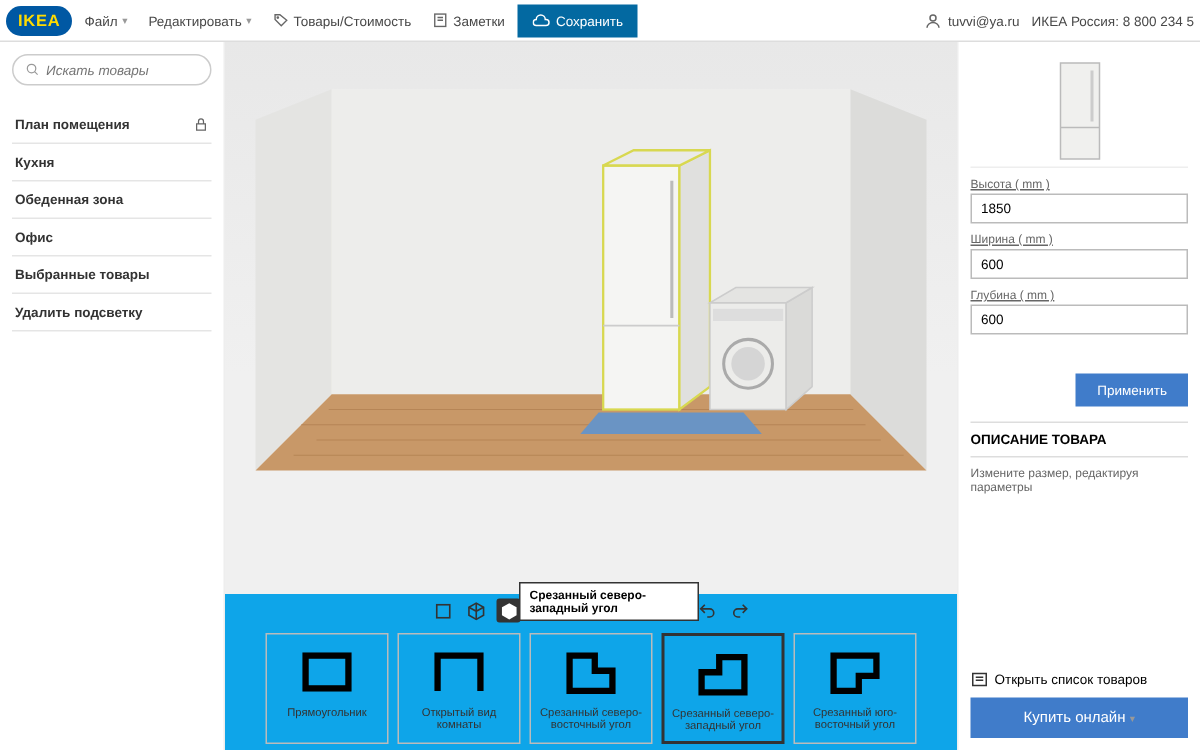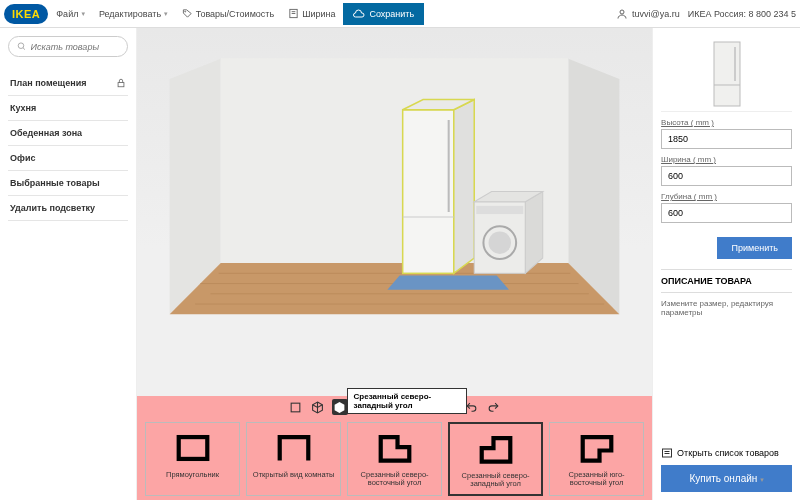--- a/index.html
+++ b/index.html
@@ -13,42 +13,42 @@
 .btn-primary { background: #0369a1; color: #fff; padding: 5px 10px; display: flex; align-items: center; gap: 4px; cursor: pointer; font-size: 9px; }
 .header-right { margin-left: auto; display: flex; align-items: center; gap: 8px; font-size: 9px; color: #484848; }
 .user { display: flex; align-items: center; gap: 4px; }
 
 .main { display: flex; height: 472px; }
 .sidebar { width: 150px; padding: 8px; border-right: 1px solid #eee; }
 .search { border: 1px solid #ccc; border-radius: 12px; padding: 4px 8px; display: flex; align-items: center; gap: 4px; margin-bottom: 14px; }
 .search input { border: none; outline: none; width: 100%; font-size: 9px; font-style: italic; }
 .side-item { padding: 7px 2px; border-bottom: 1px solid #e5e5e5; font-weight: bold; color: #333; font-size: 9px; cursor: pointer; display: flex; justify-content: space-between; align-items: center; }
 
-.canvas { flex: 1; position: relative; background: #fca5a5; display: flex; flex-direction: column; }
+.canvas { flex: 1; position: relative; background: #0ea5e9; display: flex; flex-direction: column; }
 .room3d { flex: 1; background: linear-gradient(180deg, #e8e8e8 0%, #f0f0f0 60%); position: relative; overflow: hidden; }
 .room3d svg { position: absolute; top: 0; left: 0; width: 100%; height: 100%; }
 
 .toolbar3d { height: 22px; display: flex; align-items: center; justify-content: center; gap: 6px; padding: 2px; position: relative; }
 .toolbar3d .t-icon { width: 16px; height: 16px; display: flex; align-items: center; justify-content: center; cursor: pointer; }
 .toolbar3d .t-icon.active { background: #333; color: #fff; border-radius: 2px; }
 .tooltip { position: absolute; top: -8px; left: 50%; transform: translateX(-40%); background: #fff; border: 1px solid #333; padding: 3px 6px; font-size: 8px; z-index: 10; white-space: normal; width: 120px; font-weight: bold; }
 
 .shapes { height: 82px; display: flex; gap: 6px; padding: 4px 8px; justify-content: center; }
-.shape { width: 95px; border: 1px solid #bbb; padding: 4px; display: flex; flex-direction: column; align-items: center; gap: 2px; cursor: pointer; }
+.shape { width: 82px; border: 1px solid #bbb; padding: 4px; display: flex; flex-direction: column; align-items: center; gap: 2px; cursor: pointer; }
 .shape.selected { border: 2px solid #333; }
 .shape svg { width: 42px; height: 42px; }
 .shape-label { font-size: 7.5px; text-align: center; color: #333; line-height: 1.1; }
 
 .rightpanel { width: 162px; padding: 8px; border-left: 1px solid #eee; display: flex; flex-direction: column; }
 .product-img { height: 76px; display: flex; align-items: center; justify-content: center; border-bottom: 1px solid #eee; margin-bottom: 6px; }
 .product-title { font-weight: bold; font-size: 10px; margin-bottom: 6px; line-height: 1.2; }
 .field { margin-bottom: 6px; }
 .field label { font-size: 8px; color: #666; text-decoration: underline; display: block; margin-bottom: 2px; }
 .field input { width: 100%; border: 1px solid #bbb; padding: 4px 6px; font-size: 9px; }
-.btn-apply { background: #407cca; color: #fff; padding: 6px 14px; border: none; font-size: 9px; cursor: pointer; margin-left: auto; display: block; margin-top: 8px; }
+.btn-apply { background: #407cca; color: #fff; padding: 6px 14px; border: none; font-size: 9px; cursor: pointer; margin-left: auto; display: block; margin-top: 20px; }
 .desc-head { font-weight: bold; font-size: 9px; border-top: 1px solid #ddd; border-bottom: 1px solid #ddd; padding: 6px 0; margin-top: 10px; }
 .desc-text { font-size: 8px; color: #666; padding: 6px 0; }
 .rp-footer { margin-top: auto; }
 .open-list { display: flex; align-items: center; gap: 4px; font-size: 9px; padding: 6px 0; cursor: pointer; }
 .btn-buy { background: #407cca; color: #fff; padding: 8px; text-align: center; font-size: 10px; cursor: pointer; }
 </style>
 </head>
 <body>
 
 <div class="header">
@@ -67,21 +67,21 @@
         <circle cx="7" cy="8" r="1"></circle>
       </svg>
       <span>Товары/Стоимость</span>
     </div>
   <div class="menu-item">
       <svg viewBox="0 0 24 24" fill="none" stroke="#666" stroke-width="2">
         <rect x="4" y="3" width="16" height="18"></rect>
         <line x1="8" y1="8" x2="16" y2="8"></line>
         <line x1="8" y1="12" x2="16" y2="12"></line>
       </svg>
-      <span>Ширина</span>
+      <span>Заметки</span>
     </div>
   <div class="btn-primary">
       <svg width="12" height="12" viewBox="0 0 24 24" fill="none" stroke="#fff" stroke-width="2">
         <path d="M18 10h-1a6 6 0 00-12 0 4 4 0 000 8h13a4 4 0 000-8z"></path>
       </svg>
       <span>Сохранить</span>
     </div>
   <div class="header-right">
     <div class="user">
         <svg width="12" height="12" viewBox="0 0 24 24" fill="none" stroke="#666" stroke-width="2">

